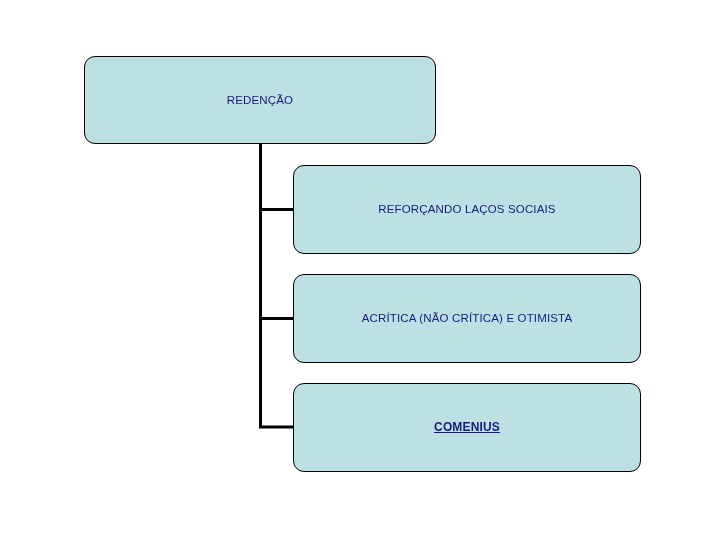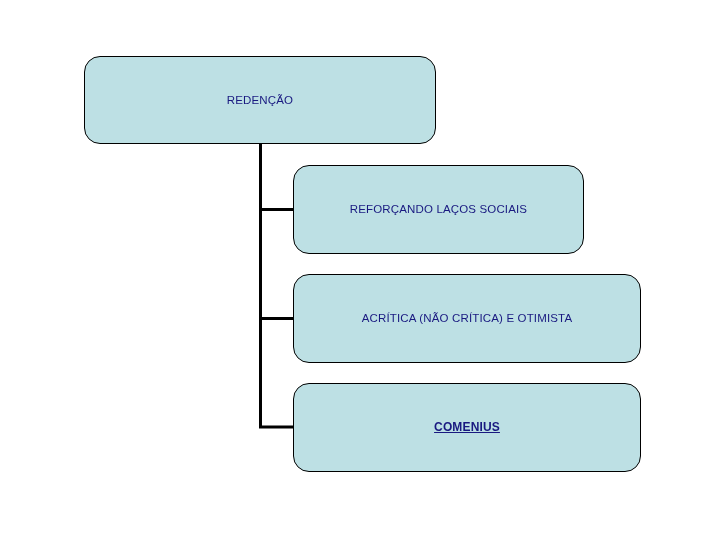--- a/index.html
+++ b/index.html
@@ -25,21 +25,21 @@
     top: 0;
     width: 720px;
     height: 540px;
     pointer-events: none;
   }
   .node-box {
     position: absolute;
     box-sizing: border-box;
     background: #bde0e4;
     border: 1.4px solid #000000;
-    border-radius: 16px;
+    border-radius: 11px;
     display: flex;
     align-items: center;
     justify-content: center;
     text-align: center;
   }
   .node-label {
     color: #191980;
     font-size: 11.5px;
     line-height: 1.25;
     letter-spacing: 0.15px;
@@ -54,21 +54,21 @@
   #node-root {
     left: 84px;
     top: 56px;
     width: 352px;
     height: 88px;
   }
   
   #node-child-0 {
     left: 293px;
     top: 165px;
-    width: 291px;
+    width: 348px;
     height: 89px;
   }
   #node-child-1 {
     left: 293px;
     top: 274px;
     width: 348px;
     height: 89px;
   }
   #node-child-2 {
     left: 293px;

